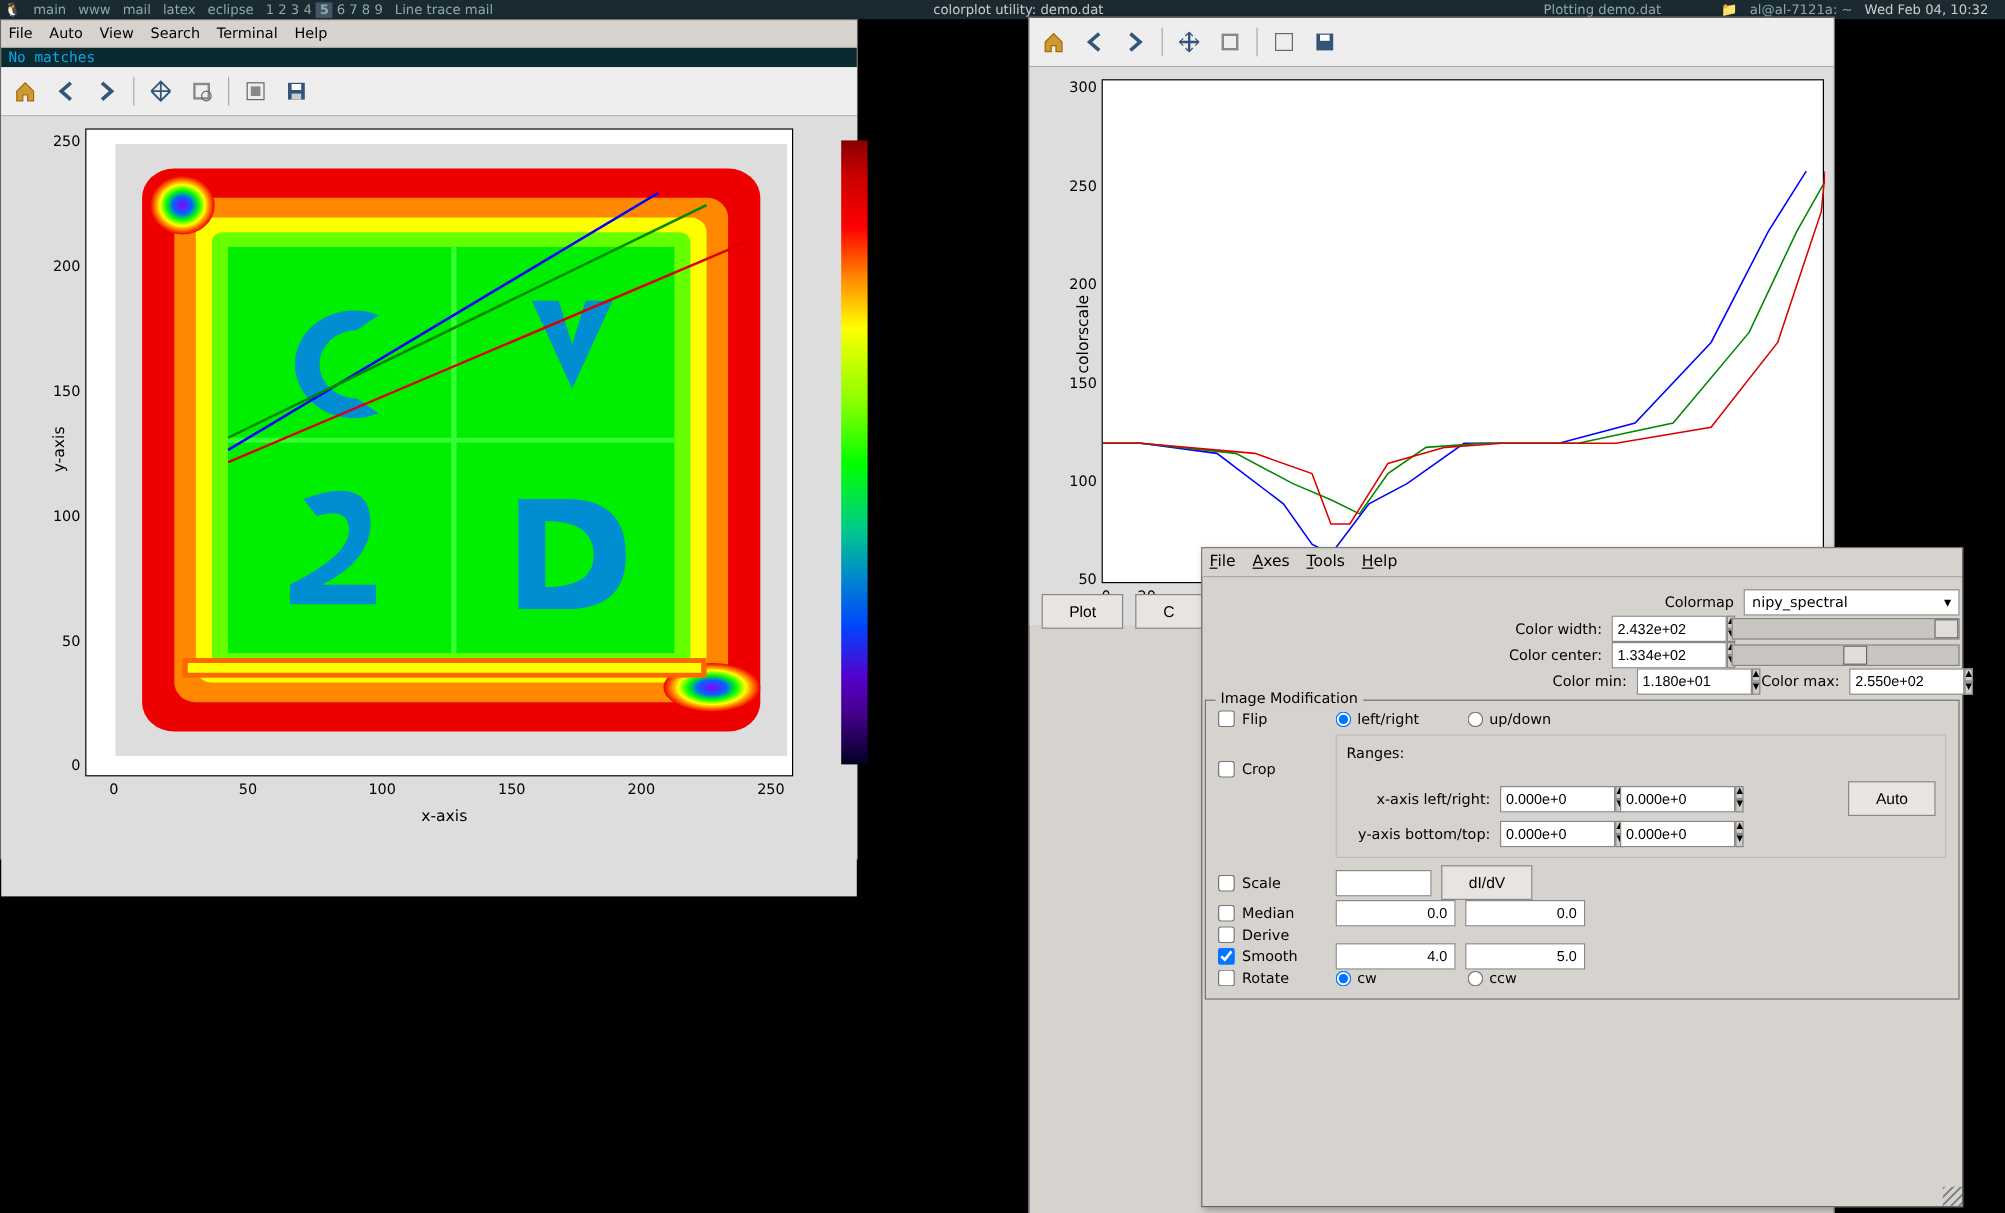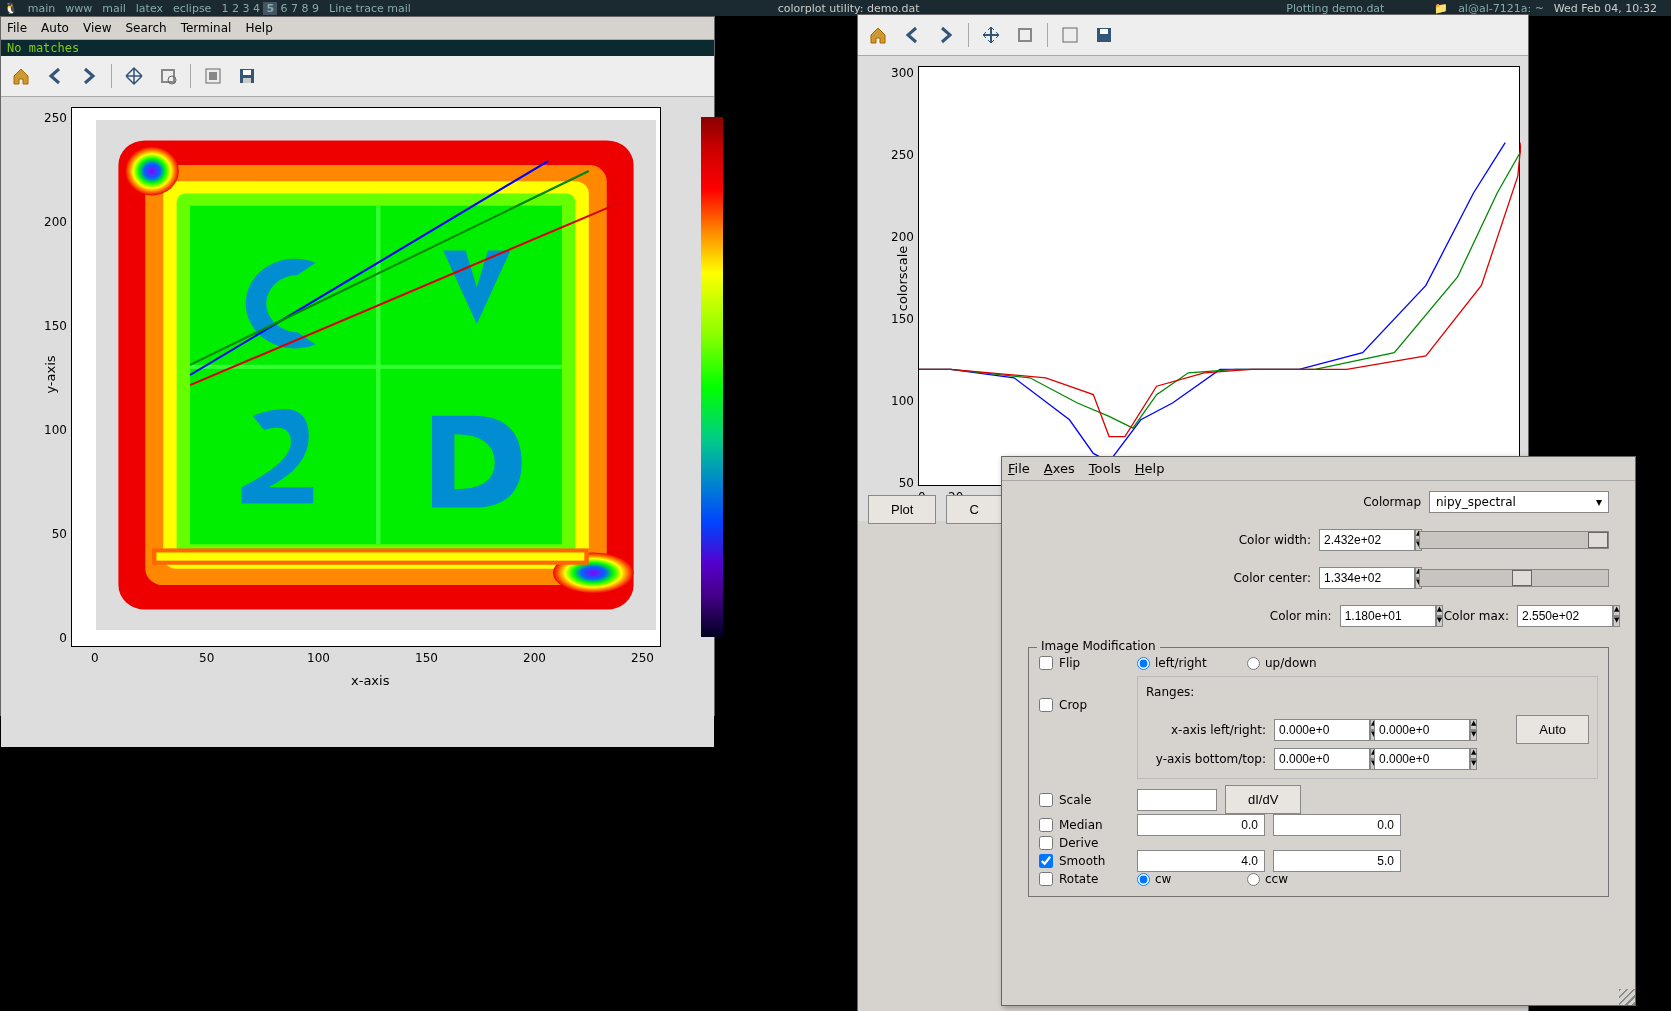--- a/index.html
+++ b/index.html
@@ -121,24 +121,24 @@
   background: #e8e4e0;
   border: 1px solid #888;
   padding: 6px 22px;
   cursor: pointer;
   font-size: 13px;
 }
 .btn-row { position: absolute; top: 480px; left: 10px; display: flex; gap: 10px; }
 
 .w3 .menubar { font-size: 13px; }
 .controls {
-  padding: 10px 26px;
+  padding: 10px 2px;
   display: flex;
   flex-direction: column;
-  gap: 16px;
+  gap: 0;
   justify-content: flex-end;
 }
 .row { display: flex; align-items: center; gap: 8px; }
 .row label { min-width: 90px; text-align: right; }
 .spin {
   width: 92px;
   display: flex;
 }
 .spin input {
   width: 96px;
@@ -196,21 +196,21 @@
   padding: 0 4px;
   font-size: 12px;
 }
 .chk { display: flex; align-items: center; gap: 6px; }
 .chk input { width: 14px; height: 14px; }
 .radio { display: flex; align-items: center; gap: 5px; margin-right: 12px; }
 .numinput {
   border: 1px solid #888;
   background: #fff;
   padding: 3px 6px;
-  width: 128px;
+  width: 100px;
   text-align: right;
   font-size: 12px;
 }
 .sub-panel {
   border: 1px solid #bbb;
   padding: 8px;
   margin: 6px 0;
 }
 .resize-grip {
   position: absolute;
@@ -243,21 +243,21 @@
 
 <div class="window w1">
   <div class="menubar">
     <span>File</span>
     <span>Auto</span>
     <span>View</span>
     <span>Search</span>
     <span>Terminal</span>
     <span>Help</span>
   </div>
-  <div style="background:#0a2a30;color:#84cc16;font-family:monospace;padding:1px 6px;font-size:12px">No matches</div>
+  <div style="background:#0a2a30;color:#0ea5e9;font-family:monospace;padding:1px 6px;font-size:12px">No matches</div>
   <div class="toolbar">
     <div class="tb-btn">
         <svg width="20" height="20">
           <path d="M3 10 L10 3 L17 10 L17 18 L12 18 L12 13 L8 13 L8 18 L3 18 Z" fill="#c93" stroke="#a60"></path>
         </svg>
       </div>
     <div class="tb-btn">
         <svg width="20" height="20">
           <path d="M14 3 L6 10 L14 17" fill="none" stroke="#357" stroke-width="3"></path>
         </svg>

